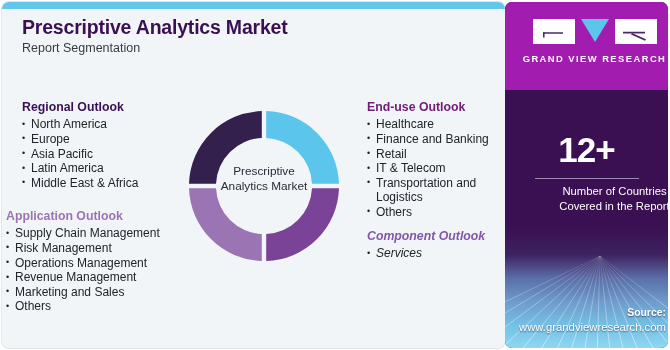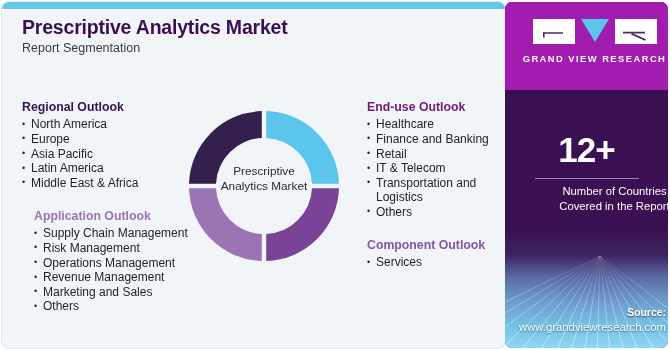--- a/index.html
+++ b/index.html
@@ -85,25 +85,25 @@
     position: absolute;
     left: 0;
     top: -0.5px;
     font-size: 9px;
     color: #23232b;
   }
   .outlook-list li.wrap { white-space: normal; width: 112px; line-height: 14.6px; }
 
   #block-regional { left: 20px; top: 98px; }
   #block-regional .outlook-heading { color: #3b1053; }
-  #block-application { left: 32px; top: 207px; }
+  #block-application { left: 4px; top: 207px; }
   #block-application .outlook-heading { color: #9b74b4; }
   #block-enduse { left: 365px; top: 98px; }
   #block-enduse .outlook-heading { color: #701a75; }
-  #block-component { left: 365px; top: 236px; }
+  #block-component { left: 365px; top: 227px; font-style: italic; }
   #block-component .outlook-heading { color: #8456a8; }
 
   
   #donut-wrap {
     position: absolute;
     left: 186px;
     top: 92px;
     width: 152px;
     height: 185px;
   }

